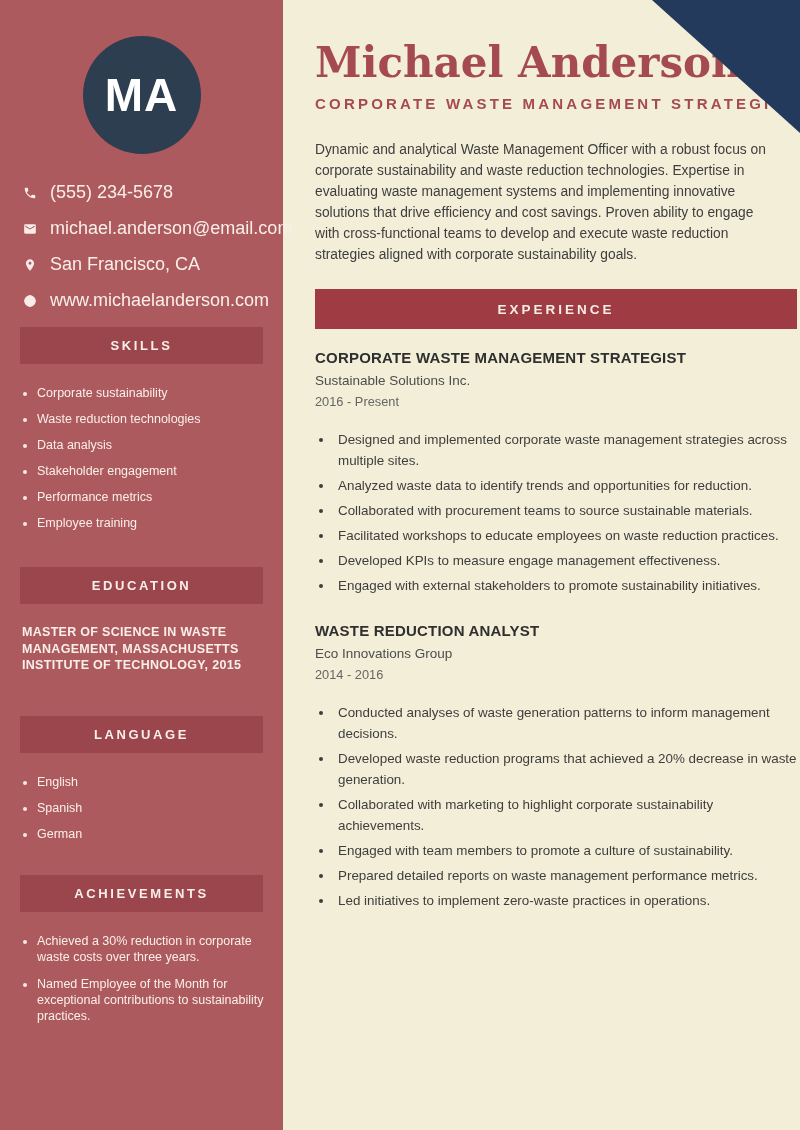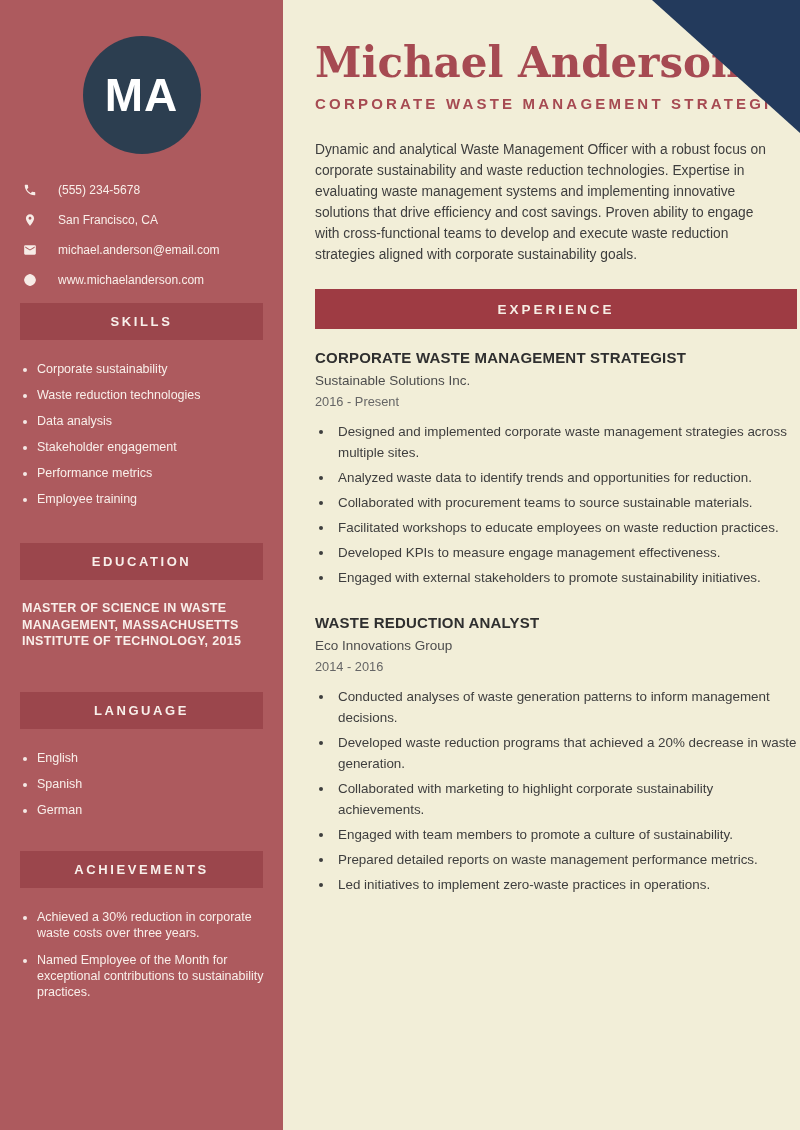--- a/index.html
+++ b/index.html
@@ -26,21 +26,21 @@
   .sidebar{
     width:283px;flex-shrink:0;background:var(--sidebar-bg);
     color:var(--sidebar-text);position:relative;z-index:2;
   }
   .avatar{
     width:118px;height:118px;border-radius:50%;background:var(--avatar-bg);
     margin:36px auto 0;display:flex;align-items:center;justify-content:center;
     color:#FFFFFF;font-size:46px;font-weight:600;letter-spacing:1px;
   }
   .contact{margin:28px 0 0 22px;}
-  .contact-row{display:flex;align-items:center;margin-bottom:15px;font-size:12px;gap:8px;}
+  .contact-row{display:flex;align-items:center;margin-bottom:15px;font-size:18px;}
   .contact-icon{width:15px;height:15px;margin-right:13px;flex-shrink:0;display:flex;align-items:center;justify-content:center;}
   .contact-icon svg{width:14px;height:14px;display:block;fill:#F7ECE7;}
   .side-header{
     margin:0 20px;height:37px;background:var(--sidebar-header-bg);
     display:flex;align-items:center;justify-content:center;
     font-size:13px;font-weight:700;letter-spacing:2.6px;color:#F8EFEA;
   }
   .hdr-skills{margin-top:16px;}
   .hdr-education{margin-top:36px;}
   .hdr-language{margin-top:42px;}
@@ -83,21 +83,21 @@
   .experience-bar{
     margin-top:24px;height:40px;background:var(--accent-bar-bg);
     display:flex;align-items:center;justify-content:center;
     color:#F6EDE4;font-size:13.5px;font-weight:700;letter-spacing:3px;
   }
   .job{margin-top:20px;}
   .job + .job{margin-top:26px;}
   .job-title{font-size:15px;font-weight:700;color:#2F2F2F;letter-spacing:0.2px;}
   .job-company{margin-top:7px;font-size:13.5px;color:var(--muted-text);}
   .job-dates{margin-top:6px;font-size:12.8px;color:var(--date-text);}
-  ul.job-bullets{margin:12px 0 0 0;padding-left:19px;}
+  ul.job-bullets{margin:20px 0 0 0;padding-left:19px;}
   ul.job-bullets li{
     font-size:13.4px;line-height:21px;color:var(--body-text);
     margin-bottom:4px;padding-left:4px;
   }
 </style>
 </head>
 <body>
 
 <div class="page">
 
@@ -112,32 +112,32 @@
         <span class="contact-icon">
           <svg viewBox="0 0 24 24">
               <path d="M6.62 10.79c1.44 2.83 3.76 5.14 6.59 6.59l2.2-2.2c.27-.27.67-.36 1.02-.24 1.12.37 2.33.57 3.57.57.55 0 1 .45 1 1V20c0 .55-.45 1-1 1-9.39 0-17-7.61-17-17 0-.55.45-1 1-1h3.5c.55 0 1 .45 1 1 0 1.25.2 2.45.57 3.57.11.35.03.74-.25 1.02l-2.2 2.2z"></path>
             </svg>
         </span>
         <span>(555) 234-5678</span>
       </div>
       <div class="contact-row">
         <span class="contact-icon">
           <svg viewBox="0 0 24 24">
+              <path d="M20 4H4c-1.1 0-1.99.9-1.99 2L2 18c0 1.1.9 2 2 2h16c1.1 0 2-.9 2-2V6c0-1.1-.9-2-2-2zm0 4l-8 5-8-5V6l8 5 8-5v2z"></path>
+            </svg>
+        </span>
+        <span>michael.anderson@email.com</span>
+      </div>
+      <div class="contact-row">
+        <span class="contact-icon">
+          <svg viewBox="0 0 24 24">
               <path d="M12 2C8.13 2 5 5.13 5 9c0 5.25 7 13 7 13s7-7.75 7-13c0-3.87-3.13-7-7-7zm0 9.5c-1.38 0-2.5-1.12-2.5-2.5s1.12-2.5 2.5-2.5 2.5 1.12 2.5 2.5-1.12 2.5-2.5 2.5z"></path>
             </svg>
         </span>
         <span>San Francisco, CA</span>
-      </div>
-      <div class="contact-row">
-        <span class="contact-icon">
-          <svg viewBox="0 0 24 24">
-              <path d="M20 4H4c-1.1 0-1.99.9-1.99 2L2 18c0 1.1.9 2 2 2h16c1.1 0 2-.9 2-2V6c0-1.1-.9-2-2-2zm0 4l-8 5-8-5V6l8 5 8-5v2z"></path>
-            </svg>
-        </span>
-        <span>michael.anderson@email.com</span>
       </div>
       <div class="contact-row">
         <span class="contact-icon">
           <svg viewBox="0 0 24 24" fill="none" stroke="#F7ECE7" stroke-width="2">
               <circle cx="12" cy="12" r="9"></circle>
               <ellipse cx="12" cy="12" rx="4" ry="9"></ellipse>
               <line x1="3" y1="12" x2="21" y2="12"></line>
             </svg>
         </span>
         <span>www.michaelanderson.com</span>

